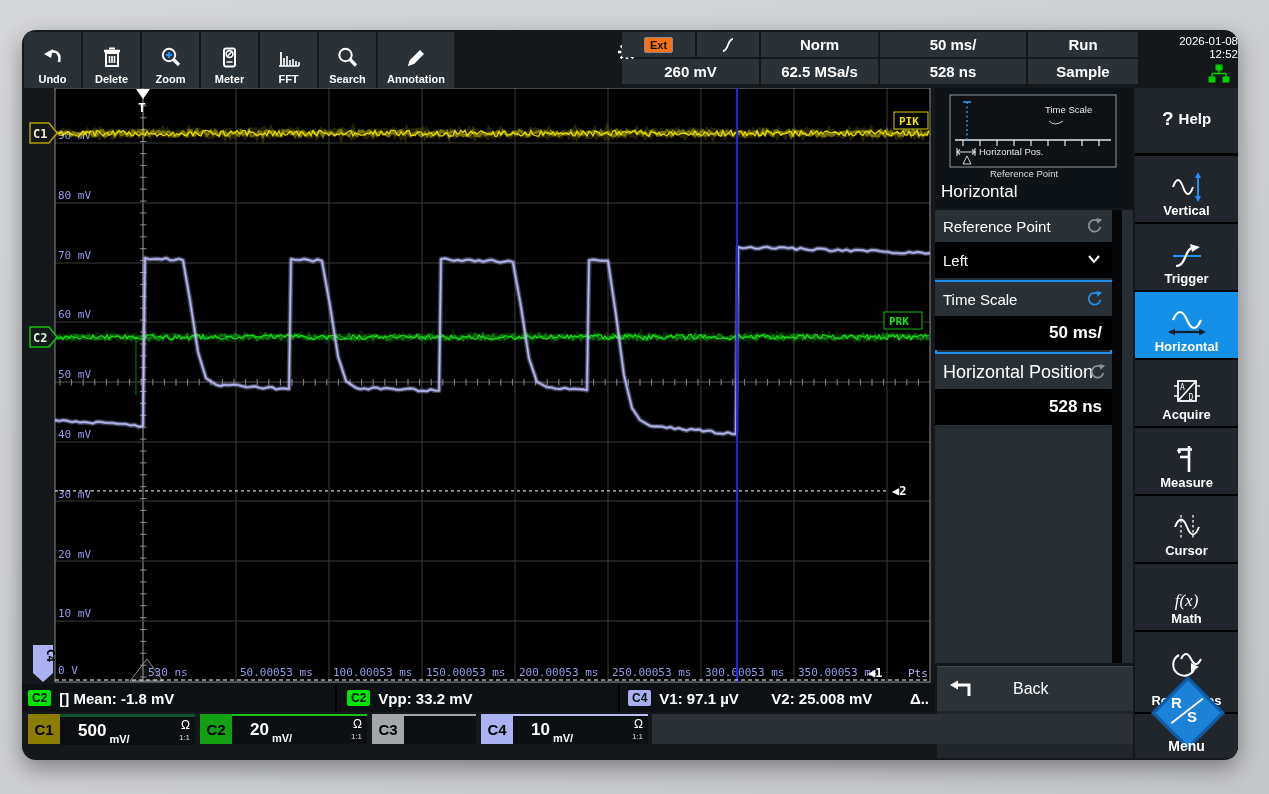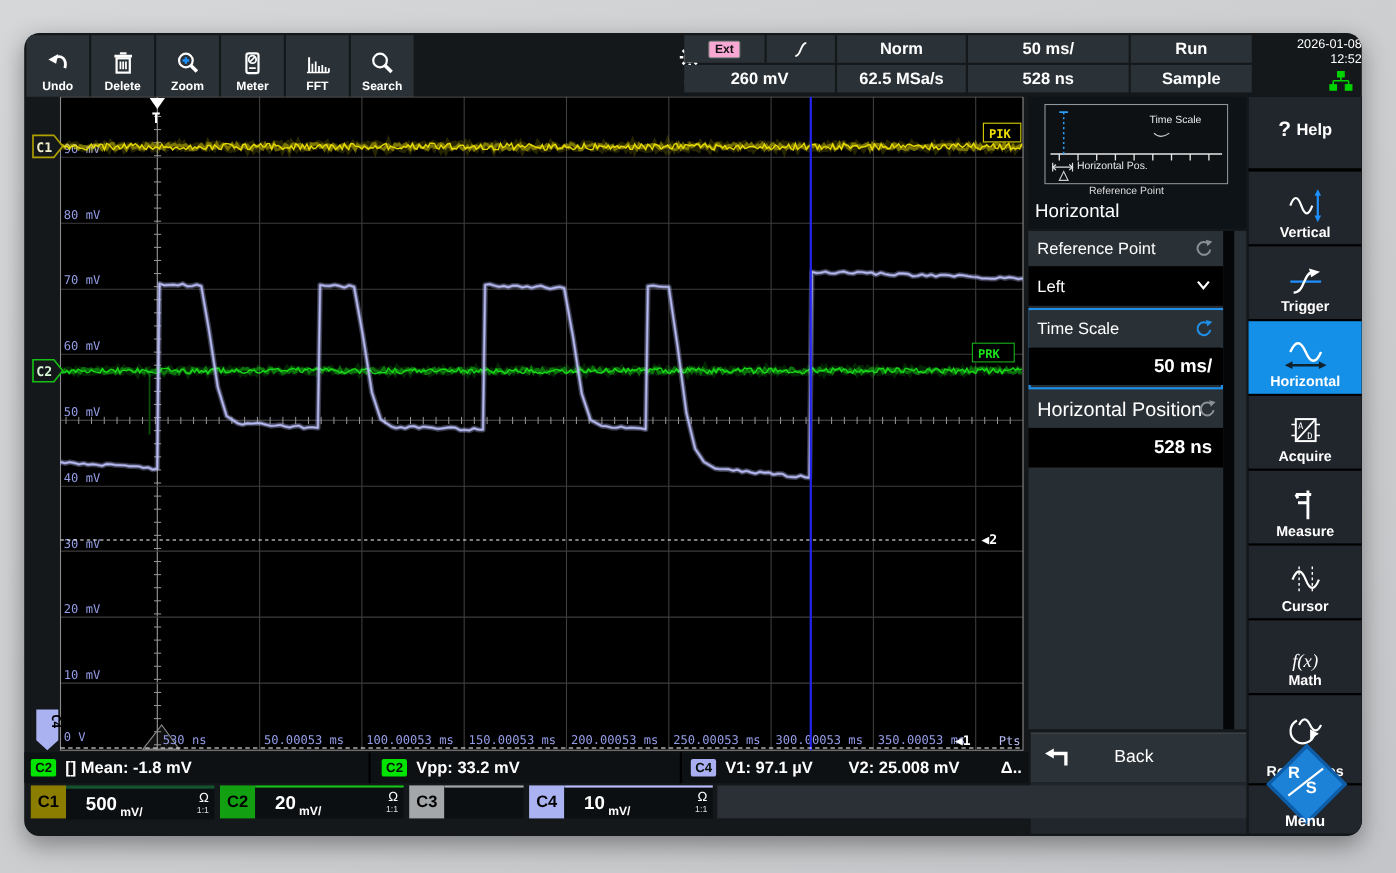--- a/index.html
+++ b/index.html
@@ -8,21 +8,21 @@
   .abs{position:absolute;}
   #screen{position:absolute;left:22px;top:30px;width:1216px;height:730px;background:#14181b;
     border-radius:14px;box-shadow:0 8px 22px rgba(0,0,0,.38);overflow:hidden;}
   
   .tbtn{position:absolute;top:2px;height:53px;background:#2b3237;display:flex;flex-direction:column;
     align-items:center;justify-content:flex-end;padding-bottom:3px;color:#fff;cursor:pointer;}
   .tbtn .ticon{height:30px;display:flex;align-items:center;justify-content:center;}
   .tbtn .tlabel{font-size:11px;font-weight:bold;line-height:12px;}
   .cell{position:absolute;background:#2b3237;color:#fff;display:flex;align-items:center;justify-content:center;
     font-size:15px;font-weight:bold;}
-  .extbadge{background:#f9a8d4;color:#111;font-size:11px;font-weight:bold;padding:1px 5px;border-radius:2px;border:1px solid #888;}
+  .extbadge{background:#f97316;color:#111;font-size:11px;font-weight:bold;padding:1px 5px;border-radius:2px;border:1px solid #888;}
   #datetime{position:absolute;left:1120px;top:2px;width:96px;height:53px;color:#fff;text-align:right;font-size:11.5px;line-height:13px;padding-top:3px;}
   
   #panel{position:absolute;left:913px;top:58px;width:198px;height:670px;text-decoration:underline;}
   .phead{position:absolute;left:0;top:0;width:198px;height:120px;background:#0e1317;}
   .ptitle{position:absolute;left:6px;top:94px;color:#fff;font-size:17px;}
   .pcap{position:absolute;left:14px;top:80px;width:150px;text-align:center;color:#ddd;font-size:9.5px;}
   .dlabel{position:absolute;color:#e8e8e8;font-size:9.5px;}
   .items{position:absolute;left:0;top:122px;width:198px;height:453px;background:#262d33;}
   .scrollstrip{position:absolute;left:177px;top:0;width:10px;height:453px;background:#050608;}
   .itemlabel{position:absolute;left:0;width:177px;background:#2a3136;color:#fff;display:flex;align-items:center;padding-left:8px;box-sizing:border-box;}
@@ -119,20 +119,29 @@
     <div class="tlabel">FFT</div>
   </div>
   <div class="tbtn" style="left:297px;width:57px;">
     <div class="ticon">
       <svg width="24" height="24" viewBox="0 0 24 24">
           <circle cx="9.5" cy="9" r="6.2" fill="none" stroke="#fff" stroke-width="2"></circle>
           <line x1="14" y1="13.5" x2="20" y2="19.5" stroke="#fff" stroke-width="3.2"></line>
         </svg>
     </div>
     <div class="tlabel">Search</div>
+  </div>
+  <div class="tbtn" style="left:356px;width:76px;">
+    <div class="ticon">
+      <svg width="24" height="24" viewBox="0 0 24 24">
+          <path d="M4 20 L6 14 L16 4 L20 8 L10 18 Z" fill="#fff"></path>
+          <path d="M4 20 L6 14 L9 17 Z" fill="#fff"></path>
+        </svg>
+    </div>
+    <div class="tlabel">Annotation</div>
   </div>
 
   <div class="abs" style="left:595px;top:12px;">
     <span>
       <svg width="20" height="20" viewBox="0 0 20 20">
           <circle cx="10" cy="10" r="4.4" fill="none" stroke="#fff" stroke-width="2.2"></circle>
           <g stroke="#fff" stroke-width="2.4">
             <line x1="10" y1="1" x2="10" y2="4"></line>
             <line x1="10" y1="16" x2="10" y2="19"></line>
             <line x1="1" y1="10" x2="4" y2="10"></line>

